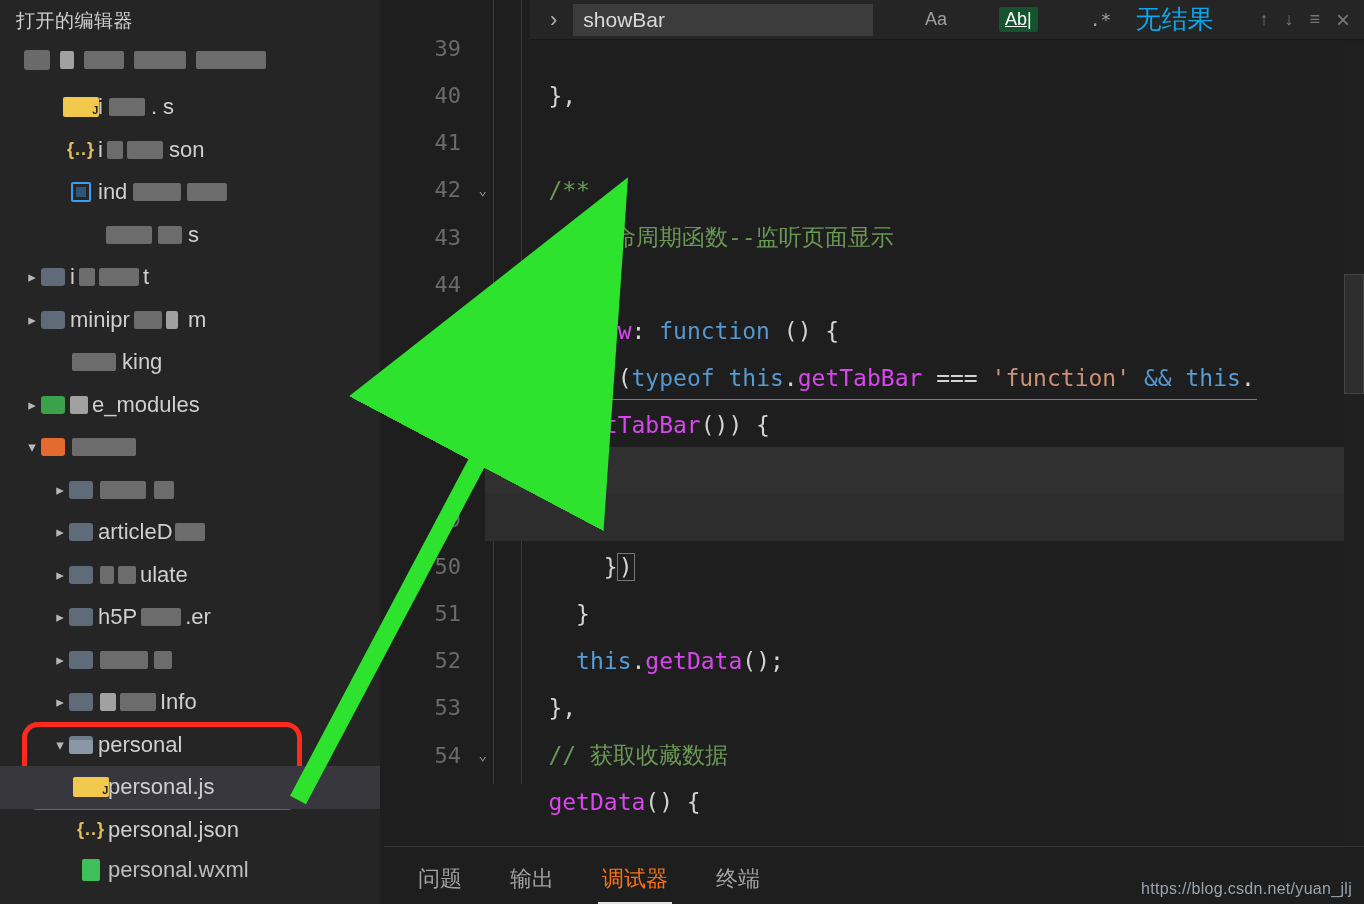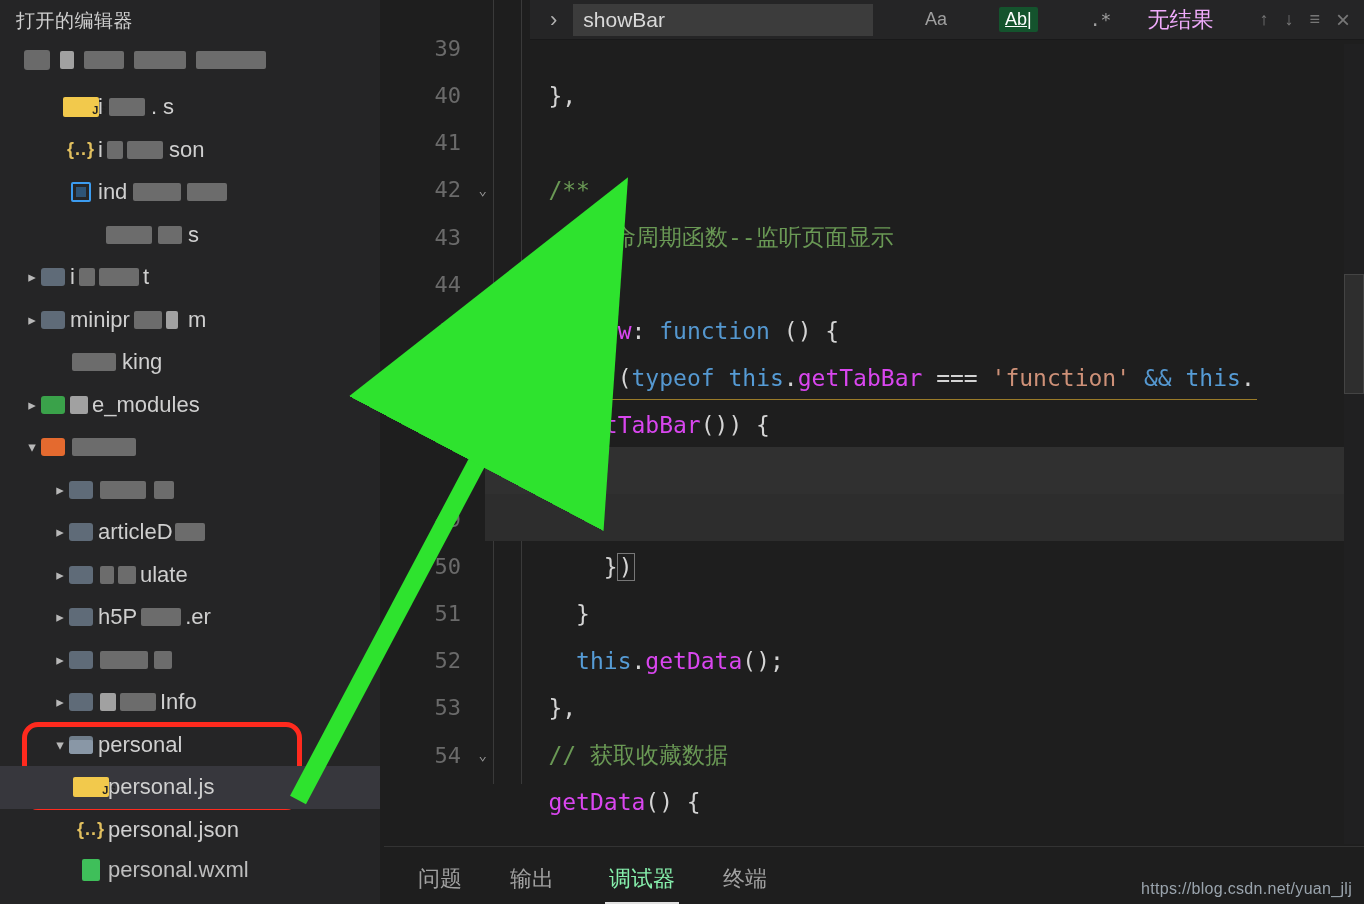--- a/index.html
+++ b/index.html
@@ -43,21 +43,21 @@
   .editor { flex:1; display:flex; flex-direction:column; position:relative; background:#1e1e1e; }
   .searchbar{position:absolute;top:0;right:0;left:150px;height:40px;background:#252526;
     display:flex;align-items:center;padding:0 14px;gap:10px;z-index:5;border-bottom:1px solid #00000050;}
   .sb-chev{color:#b0b0b0;font-size:22px;padding:0 6px;}
   .sb-input{flex:0 0 300px;height:32px;background:#3c3c3c;border:none;outline:none;
     color:#d9d9d9;font-size:21px;padding:0 10px;}
   .sb-opts{margin-left:auto;display:flex;align-items:center;gap:16px;font-size:18px;color:#9f9f9f;}
   .sb-opt{padding:2px 4px;margin-left:32px;}
   .sb-opt.active{background:#14532d;color:#fff;text-decoration:underline;padding:2px 6px;border-radius:2px}
   .sb-opt.regex{font-family:monospace;}
-  .sb-noresult{color:#f0abfc;font-size:22px;margin-left:16px}
+  .sb-noresult{color:#0ea5e9;font-size:26px;margin-left:4px}
   .sb-iconbtn{color:#777;}
 
   .codewrap{position:absolute;top:0;left:0;right:0;bottom:60px;display:flex;}
   .gutter{width:105px;background:#1e1e1e;padding-top:0;}
   .gut-row{height:47.1px;display:flex;align-items:center;justify-content:flex-end;
     color:#6a6a6a;font-size:22px;font-family:Menlo,monospace;padding-right:24px;position:relative;}
   .gut-row.overlay{color:#6a6a6a;}
   .fold{position:absolute;right:-2px;top:50%;transform:translateY(-50%);color:#9a9a9a;font-size:14px;}
 
   .codecol{flex:1;position:relative;padding-top:0;}
@@ -71,21 +71,21 @@
   .c-this{color:#569cd6}.c-num{color:#b5cea8}.c-str{color:#ce9178}
   .c-cmt{color:#6a9955}.c-prop{color:#9cdcfe}
   .brace-box{outline:1px solid #777;padding:0 1px}
   .hl-under{position:absolute;border-bottom:1px solid #9a7b29;}
 
   
   .panelbar{position:absolute;bottom:0;left:4px;right:0;height:58px;background:#1e1e1e;
     border-top:1px solid #333;display:flex;align-items:flex-end;
     padding-left:30px;gap:40px;font-size:22px;color:#a0a0a0;}
   .ptab{padding:10px 4px;position:relative;cursor:pointer;}
-  .ptab.active{color:#86efac;margin-left:7px;}
+  .ptab.active{color:#f97316;}
   .ptab.active::after{content:"";position:absolute;left:0;right:0;bottom:0;height:2px;background:#e0e0e0;}
   .watermark{position:absolute;right:12px;bottom:6px;color:#9aa4ad;font-size:16px;
     font-family:Arial,sans-serif;letter-spacing:.3px;}
 
   
   .arrow{position:absolute;pointer-events:none;z-index:10;}
 
   .minimap{position:absolute;right:0;top:44px;bottom:60px;width:20px;background:#202021;}
   .mm-sel{position:absolute;top:230px;right:0;width:20px;height:120px;background:#ffffff10;border:1px solid #444;}
 </style>

